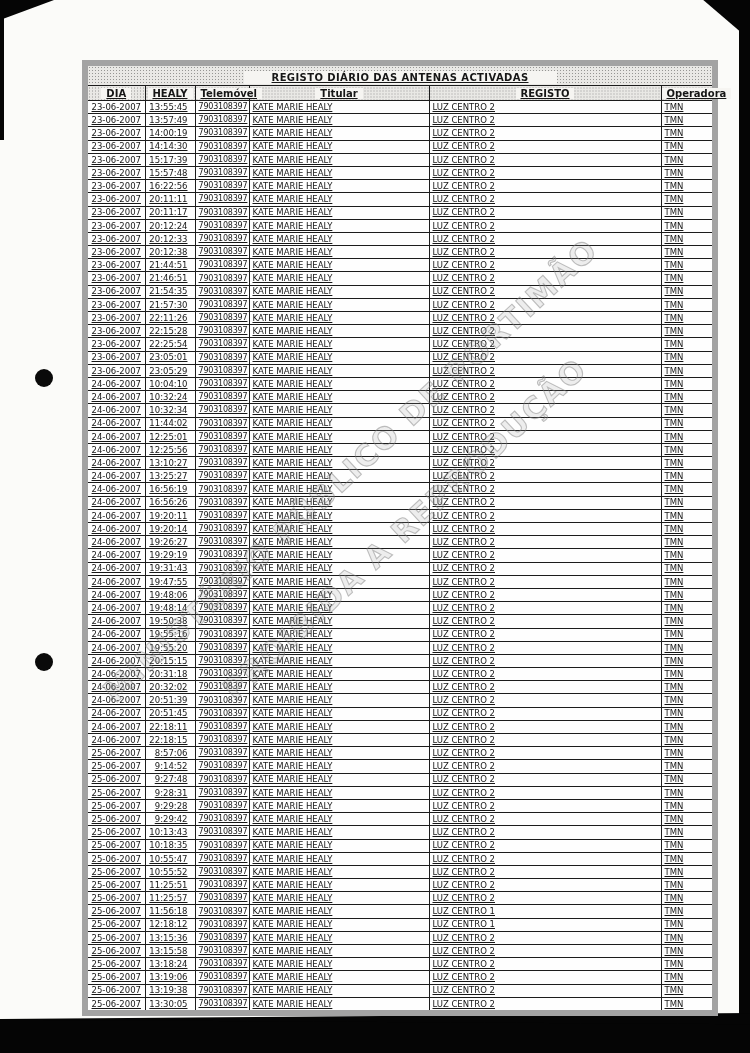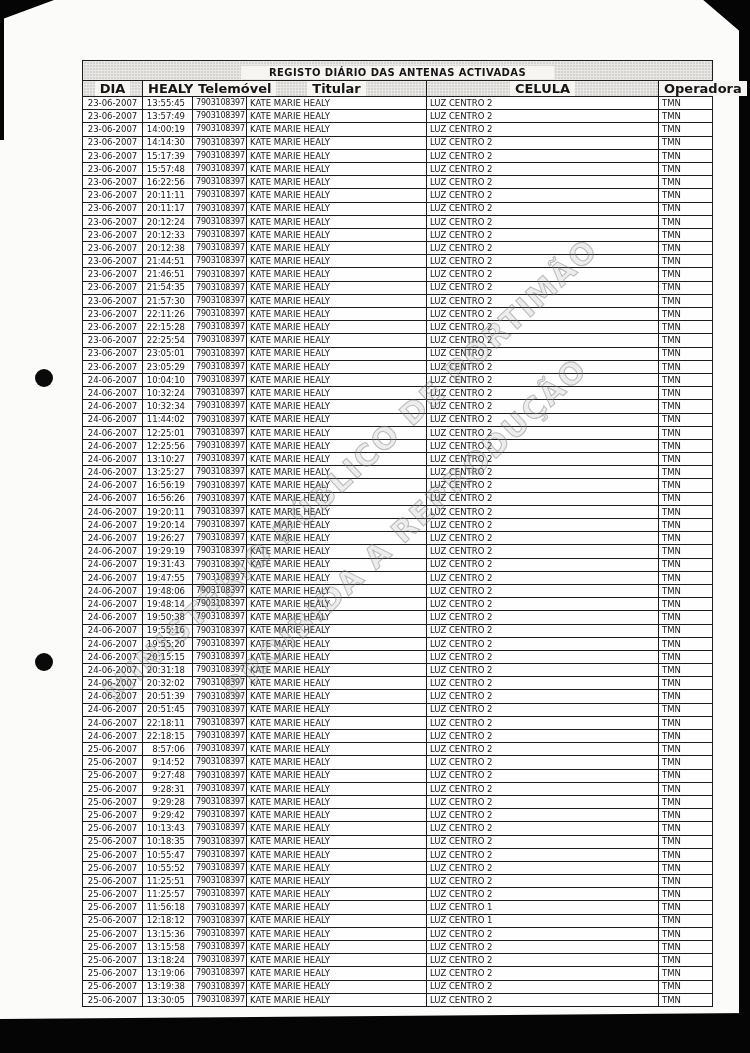--- a/index.html
+++ b/index.html
@@ -34,29 +34,29 @@
     color:rgba(150,150,150,0.16);
     -webkit-text-stroke:1.1px rgba(120,120,120,0.45);
   }
   
   .log-table{
     position:absolute;left:82px;top:60px;width:630px;z-index:2;
     border-collapse:collapse;table-layout:fixed;
     background:rgba(255,255,255,0.72);
   }
   .log-table th,.log-table td{border:1px solid #1c1c1c;}
-  .log-table{border:1px solid #a3a3a3;}
+  .log-table{border:6px solid #a3a3a3;text-decoration:underline;}
   .stipple{
     background-color:#e9e8e5;
     background-image:radial-gradient(rgba(80,80,80,0.55) 0.6px, transparent 0.7px);
     background-size:3px 3px;
   }
   .title-row th{height:16px;text-align:center;padding:0;}
   .title-patch{background:#f6f5f2;padding:1px 28px;font-size:10px;font-weight:bold;letter-spacing:0.4px;white-space:nowrap;}
-  .head-row th{height:14px;text-align:center;padding:0;font-size:13px;font-weight:bold;}
+  .head-row th{height:14px;text-align:center;padding:0;font-size:10px;font-weight:bold;}
   .head-patch{background:#f6f5f2;padding:0 5px;white-space:nowrap;}
   .log-table td{
     height:12.2px;padding:0 3px;font-size:8.5px;line-height:1;
     white-space:nowrap;overflow:hidden;
   }
   td.c0{text-align:center;}
   td.c1{text-align:right;padding-right:7px;}
   td.c2{text-align:right;font-size:8px;letter-spacing:-0.2px;padding-right:2px;}
   td.c3,td.c4,td.c5{text-align:left;padding-left:3px;}
 </style>
@@ -95,21 +95,21 @@
     <tr class="head-row">
       <th class="stipple">
         <span class="head-patch">DIA</span></th>
       <th class="stipple">
         <span class="head-patch">HEALY</span></th>
       <th class="stipple">
         <span class="head-patch">Telemóvel</span></th>
       <th class="stipple">
         <span class="head-patch">Titular</span></th>
       <th class="stipple">
-        <span class="head-patch">CELULA</span></th>
+        <span class="head-patch">REGISTO</span></th>
       <th class="stipple">
         <span class="head-patch">Operadora</span></th>
     </tr>
   </thead>
   <tbody>
       <tr>
         <td class="c0">23-06-2007</td>
         <td class="c1">13:55:45</td>
         <td class="c2">7903108397</td>
         <td class="c3">KATE MARIE HEALY</td>

